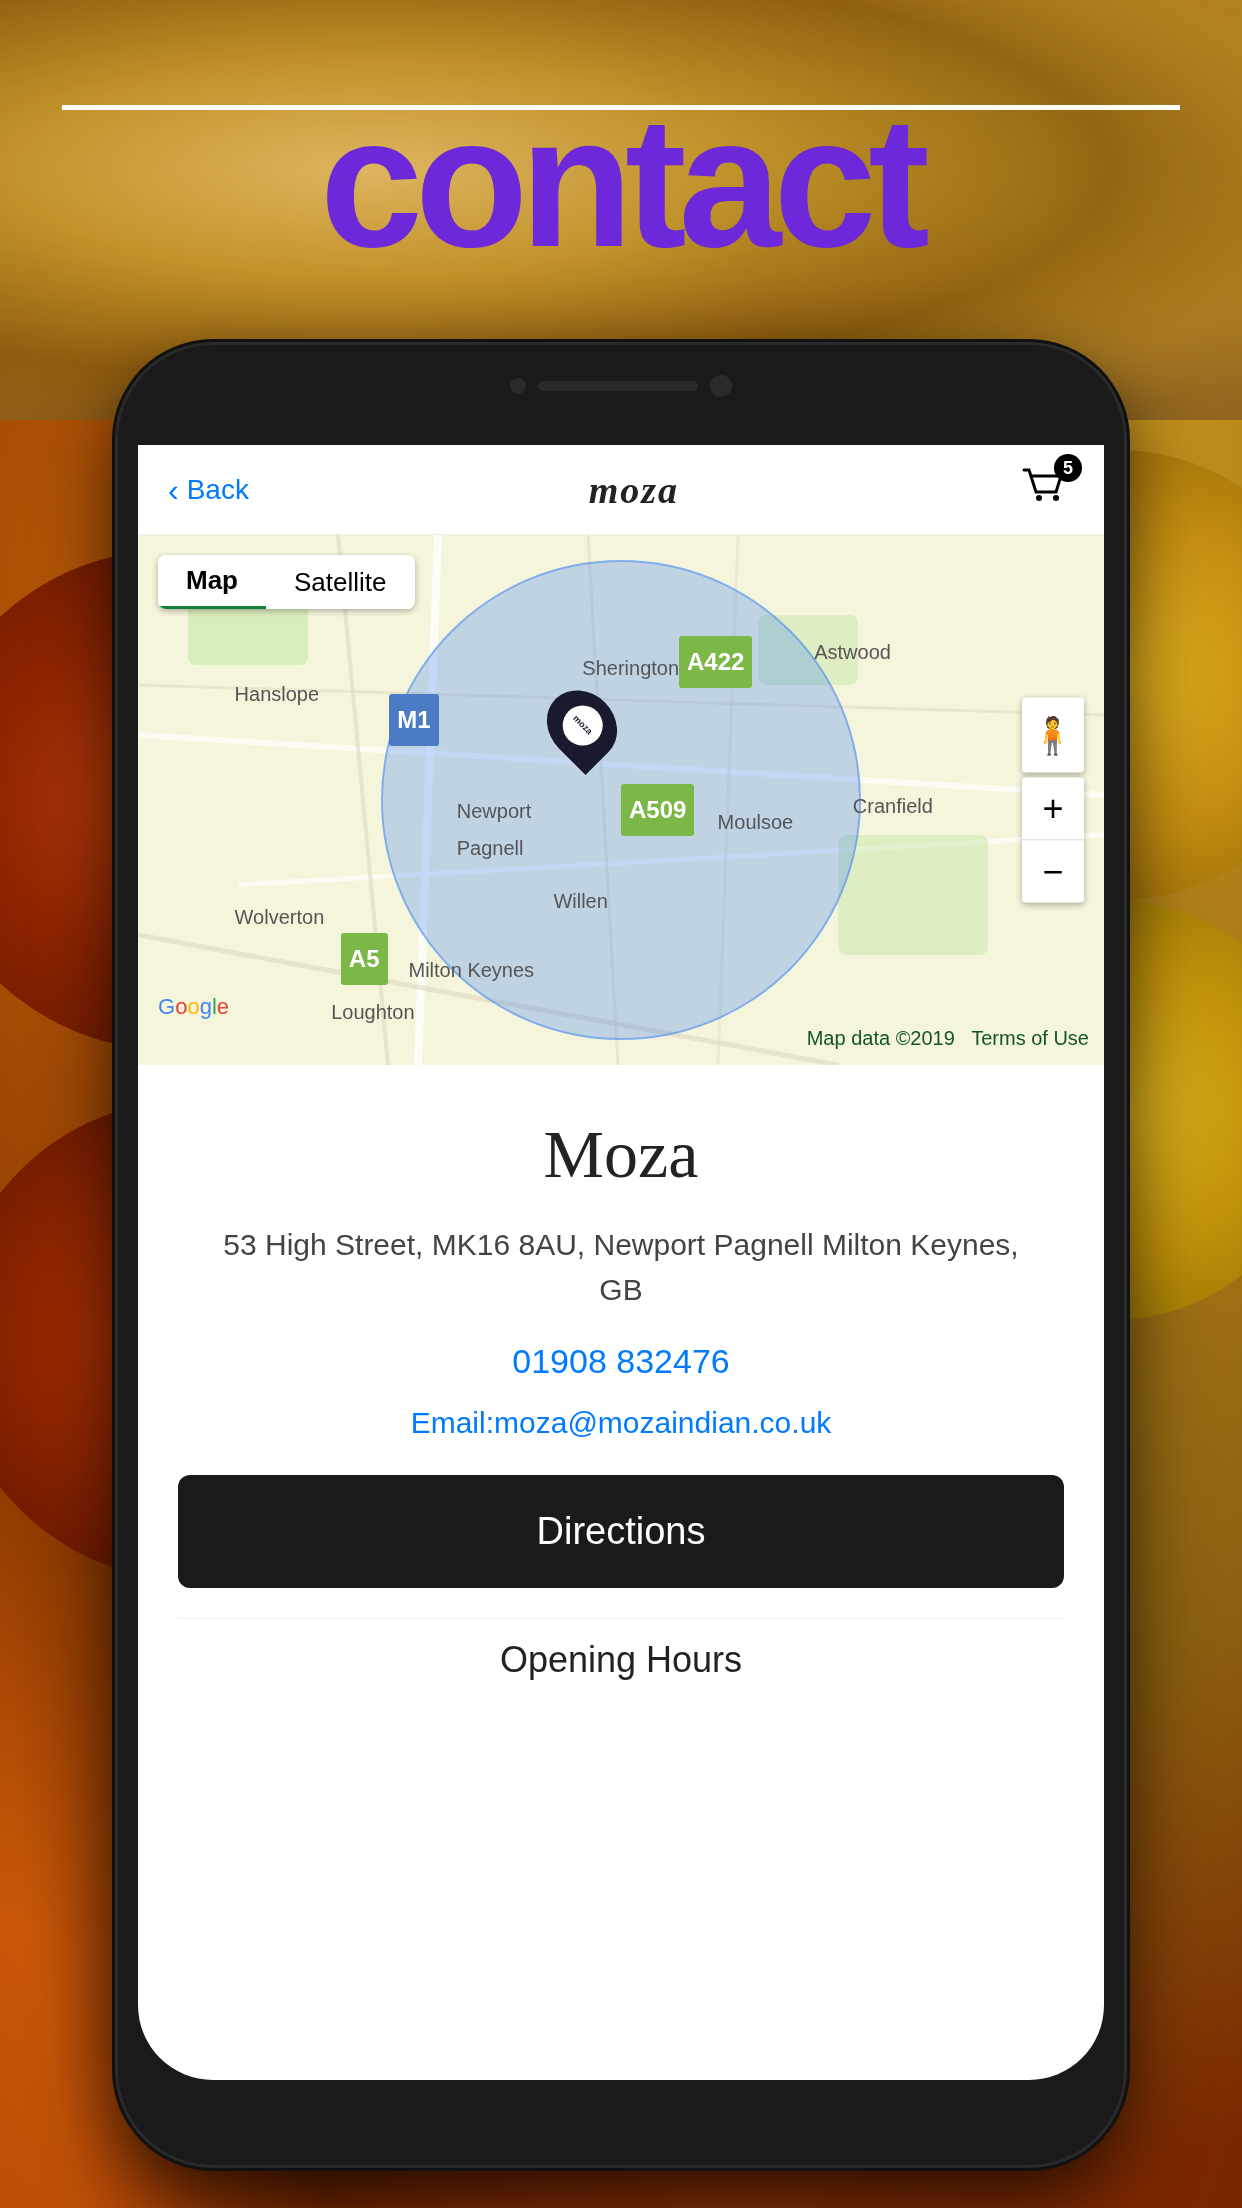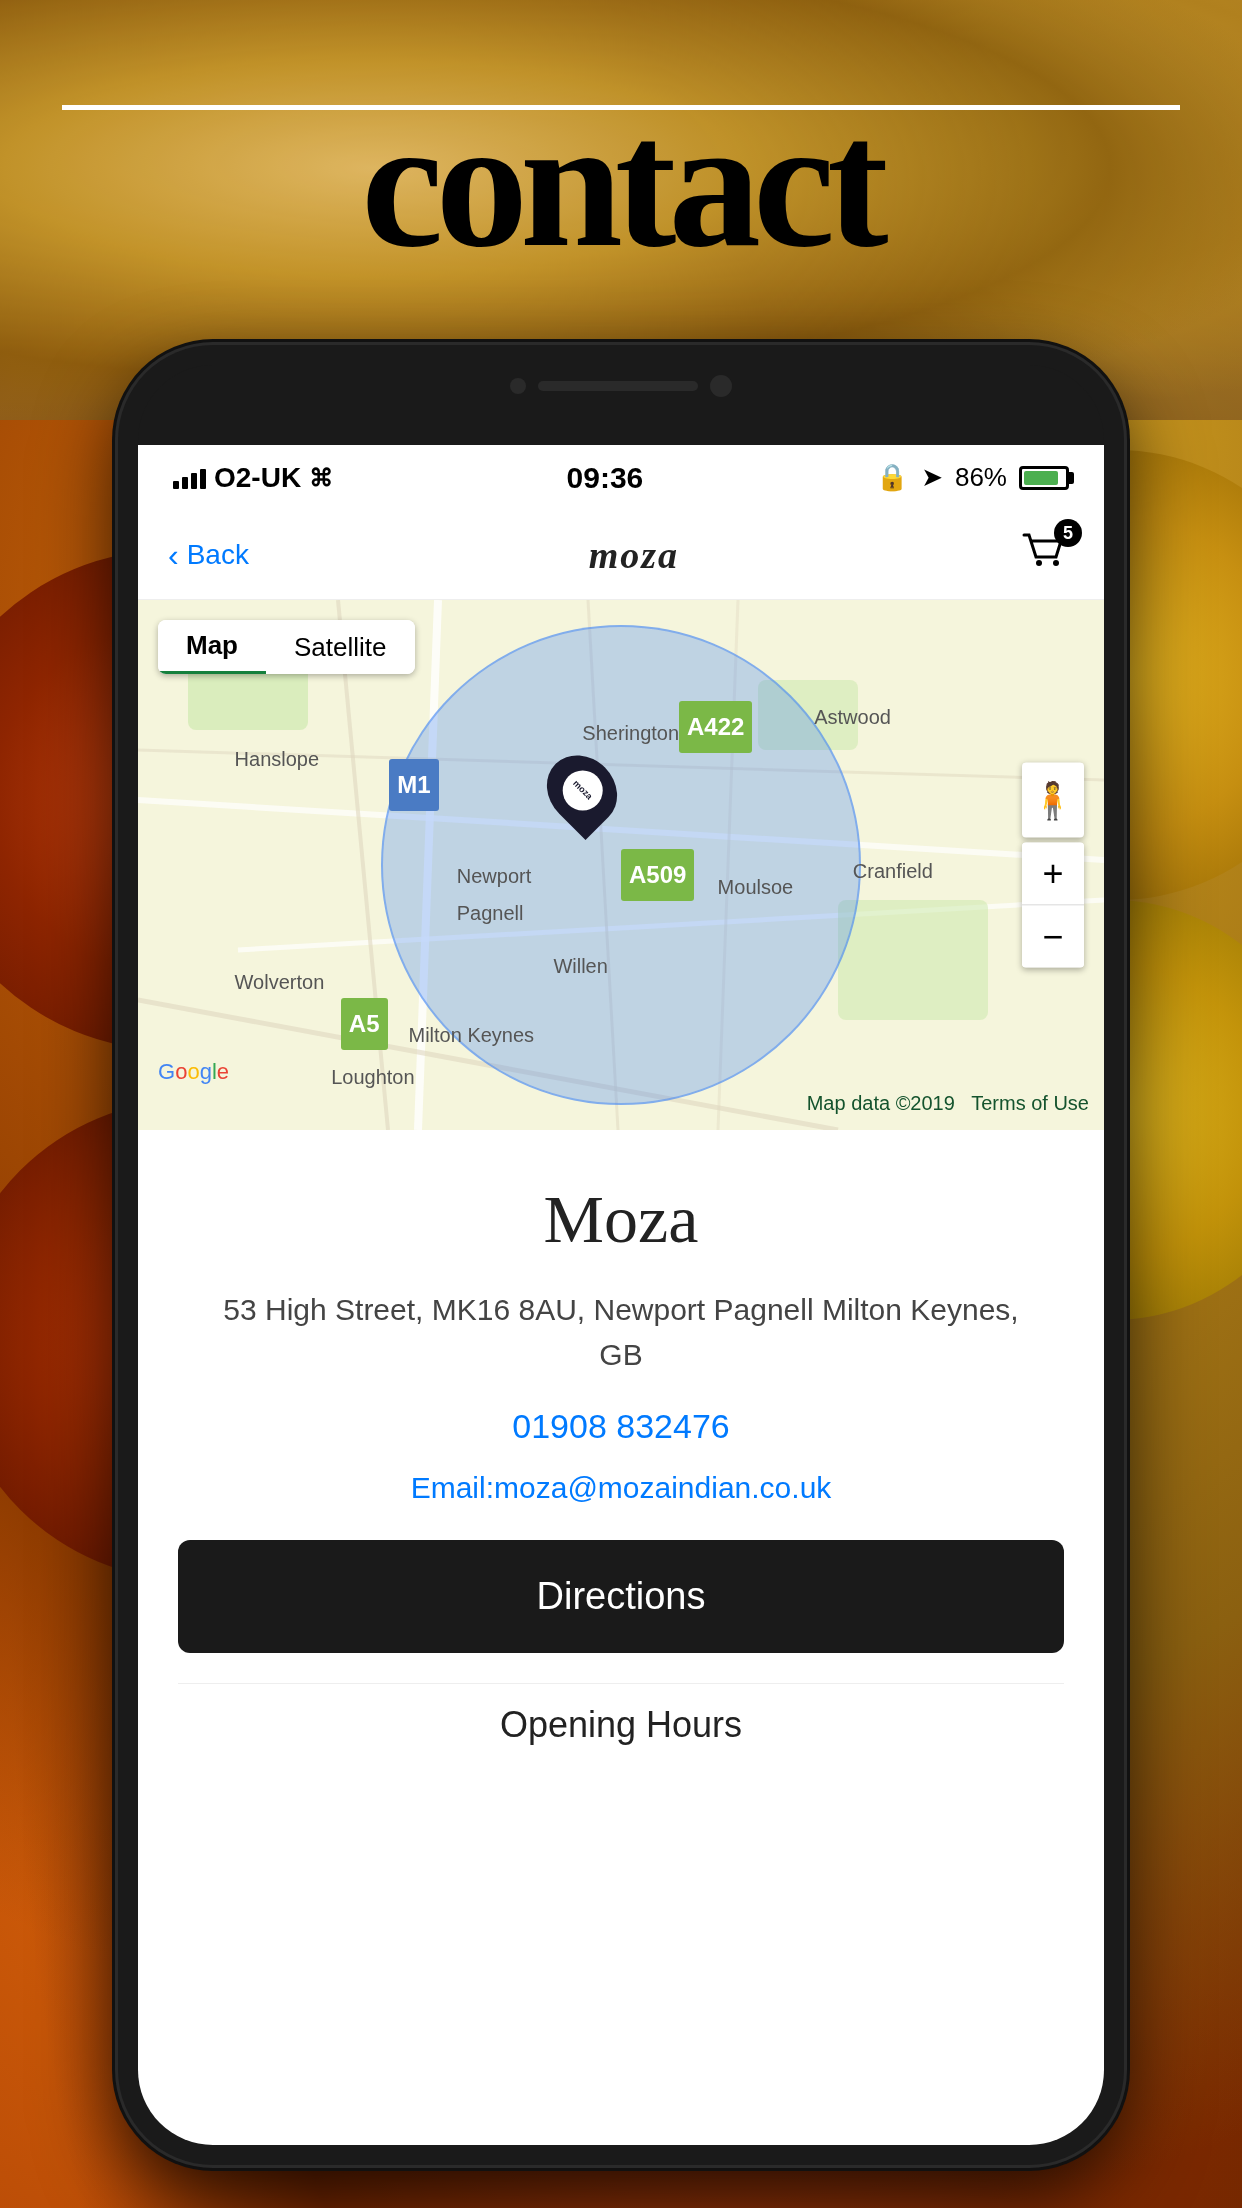--- a/index.html
+++ b/index.html
@@ -85,24 +85,24 @@
     
     .contact-title {
       position: absolute;
       top: 95px;
       left: 0; right: 0;
       text-align: center;
       z-index: 10;
     }
 
     .contact-title-text {
-      font-family: Liberation Serif, serif;
+      font-family: Liberation Sans, sans-serif;
       font-size: 185px;
       font-weight: 900;
-      color: #000000;
+      color: #6d28d9;
       letter-spacing: -8px;
       text-transform: lowercase;
       line-height: 1;
       display: block;
       
       font-style: normal;
     }
 
     
     .contact-title-text::before {
@@ -609,43 +609,20 @@
   <div class="phone-frame">
 
     <div class="phone-top-bar">
       <div class="phone-camera-area">
         <div class="camera-dot"></div>
         <div class="speaker-bar"></div>
         <div class="front-camera"></div>
       </div>
     </div>
 
-    <div class="status-bar">
-      <div class="status-left">
-        <div class="signal-bars">
-          <div class="signal-bar" style="height:8px"></div>
-          <div class="signal-bar" style="height:12px"></div>
-          <div class="signal-bar" style="height:16px"></div>
-          <div class="signal-bar" style="height:20px"></div>
-        </div>
-        <span>O2-UK</span>
-        <span class="wifi-icon">⌘</span>
-      </div>
-      <div class="status-center">09:36</div>
-      <div class="status-right">
-        <span>🔒</span>
-        <span>➤</span>
-        <span>86%</span>
-        <div class="battery-container">
-          <div class="battery-icon">
-            <div class="battery-fill"></div>
-          </div>
-        </div>
-      </div>
-    </div>
 
     <div class="phone-screen">
 
       <div class="nav-bar">
         <div class="back-button">
           <span class="back-chevron">‹</span>
           <span>Back</span>
         </div>
         <div class="app-logo">
           <span>moza</span>

